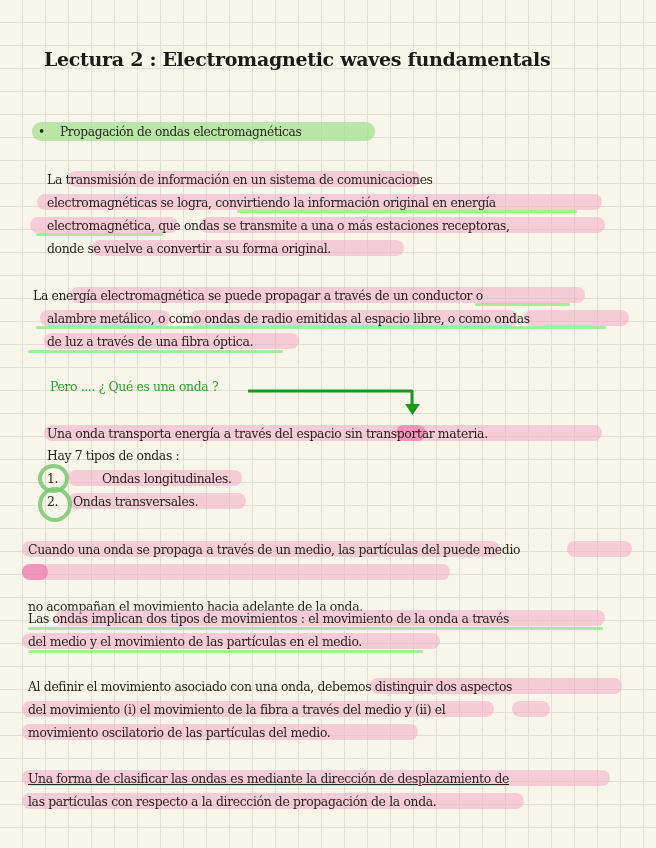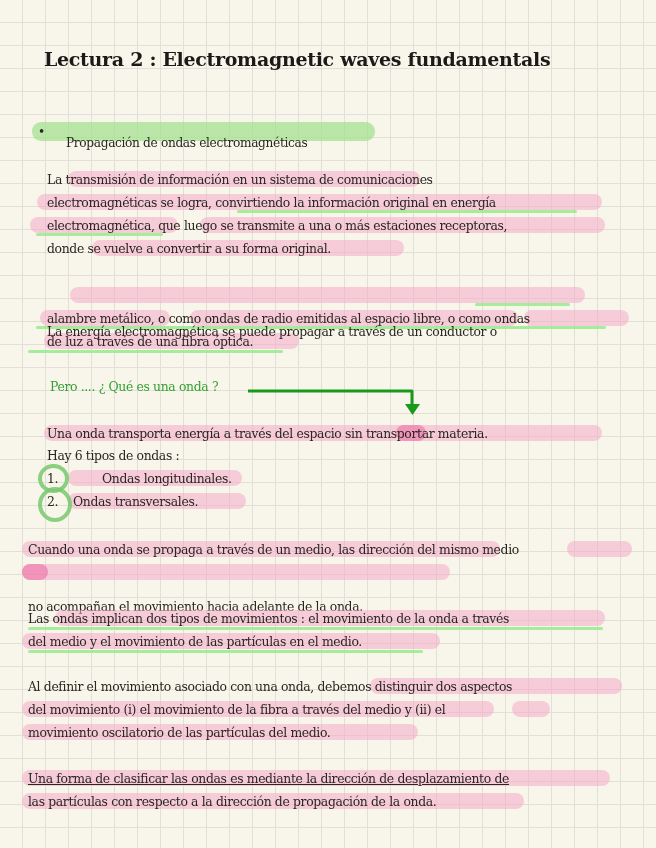--- a/index.html
+++ b/index.html
@@ -36,74 +36,74 @@
   }
   svg.arrow { position:absolute; left:0; top:0; }
 </style>
 </head>
 <body>
 
 <div class="title">Lectura 2 : Electromagnetic waves fundamentals</div>
 
 <div class="hl green" style="left:32px;top:122px;width:343px;height:19px;"></div>
 <div class="line bullet-line" style="left:38px;top:124px;">•</div>
-<div class="line bullet-line" style="left:66px;top:124px;margin-top:11px;">Propagación de ondas electromagnéticas</div>
+<div class="line bullet-line" style="left:60px;top:124px;">Propagación de ondas electromagnéticas</div>
 
 <div class="hl pink" style="left:68px;top:171px;width:352px;height:16px;"></div>
 <div class="hl pink" style="left:37px;top:194px;width:565px;height:16px;"></div>
 <div class="hl pink" style="left:30px;top:217px;width:148px;height:16px;"></div>
 <div class="hl pink" style="left:200px;top:217px;width:405px;height:16px;"></div>
 <div class="hl pink" style="left:92px;top:240px;width:312px;height:16px;"></div>
 <div class="ul" style="left:237px;top:210px;width:340px;"></div>
 <div class="ul" style="left:36px;top:233px;width:127px;"></div>
 
 <div class="line" style="left:47px;top:172px;">La transmisión de información en un sistema de comunicaciones</div>
 <div class="line" style="left:47px;top:195px;">electromagnéticas se logra, convirtiendo la información original en energía</div>
-<div class="line" style="left:47px;top:218px;">electromagnética, que luego se transmite a una o más estaciones receptoras,</div>
+<div class="line" style="left:47px;top:218px;">electromagnética, que ondas se transmite a una o más estaciones receptoras,</div>
 <div class="line" style="left:47px;top:241px;">donde se vuelve a convertir a su forma original.</div>
 
 <div class="hl pink" style="left:70px;top:287px;width:515px;height:16px;"></div>
 <div class="hl pink" style="left:40px;top:310px;width:130px;height:16px;"></div>
 <div class="hl pink" style="left:190px;top:310px;width:328px;height:16px;"></div>
 <div class="hl pink" style="left:524px;top:310px;width:105px;height:16px;"></div>
 <div class="hl pink" style="left:44px;top:333px;width:255px;height:16px;"></div>
 <div class="ul" style="left:475px;top:303px;width:95px;"></div>
 <div class="ul" style="left:36px;top:326px;width:570px;"></div>
 <div class="ul" style="left:28px;top:350px;width:255px;"></div>
 
-<div class="line" style="left:47px;top:288px;margin-top:36px;">La energía electromagnética se puede propagar a través de un conductor o</div>
+<div class="line" style="left:33px;top:288px;">La energía electromagnética se puede propagar a través de un conductor o</div>
 <div class="line" style="left:47px;top:311px;">alambre metálico, o como ondas de radio emitidas al espacio libre, o como ondas</div>
 <div class="line" style="left:47px;top:334px;">de luz a través de una fibra óptica.</div>
 
 <div class="line question" style="left:50px;top:379px;">Pero .... ¿ Qué es una onda ?</div>
 <svg class="arrow" width="656" height="848">
   <polyline points="248,391 412,391 412,405" fill="none" stroke="#1a9a1a" stroke-width="3" stroke-linejoin="round"></polyline>
   <polygon points="405,404 420,404 412.5,415" fill="#1a9a1a"></polygon>
 </svg>
 
 <div class="hl pink" style="left:44px;top:425px;width:558px;height:16px;"></div>
 <div class="hl pinkdark" style="left:396px;top:425px;width:30px;height:16px;"></div>
 <div class="line" style="left:47px;top:426px;">Una onda transporta energía a través del espacio sin transportar materia.</div>
 
-<div class="line" style="left:47px;top:448px;">Hay 6 tipos de ondas :</div>
+<div class="line" style="left:47px;top:448px;">Hay 7 tipos de ondas :</div>
 
 <div class="hl pink" style="left:68px;top:470px;width:174px;height:16px;"></div>
 <div class="hl pink" style="left:68px;top:493px;width:178px;height:16px;"></div>
 <div class="circle" style="left:38px;top:464px;width:31px;height:29px;"></div>
 <div class="circle" style="left:38px;top:487px;width:34px;height:35px;"></div>
 <div class="line" style="left:47px;top:471px;">1.</div>
 <div class="line" style="left:73px;top:471px;margin-left:29px;">Ondas longitudinales.</div>
 <div class="line" style="left:47px;top:494px;">2.</div>
 <div class="line" style="left:73px;top:494px;">Ondas transversales.</div>
 
 <div class="hl pink" style="left:22px;top:541px;width:478px;height:16px;"></div>
 <div class="hl pink" style="left:567px;top:541px;width:65px;height:16px;"></div>
 <div class="hl pink" style="left:22px;top:564px;width:428px;height:16px;"></div>
 <div class="hl pinkdark" style="left:22px;top:564px;width:26px;height:16px;"></div>
-<div class="line" style="left:28px;top:542px;">Cuando una onda se propaga a través de un medio, las dirección del mismo medio</div>
+<div class="line" style="left:28px;top:542px;">Cuando una onda se propaga a través de un medio, las partículas del puede medio</div>
 <div class="line" style="left:28px;top:599px;">no acompañan el movimiento hacia adelante de la onda.</div>
 
 <div class="hl pink" style="left:55px;top:610px;width:550px;height:16px;"></div>
 <div class="hl pink" style="left:22px;top:633px;width:418px;height:16px;"></div>
 <div class="ul" style="left:28px;top:627px;width:575px;"></div>
 <div class="ul" style="left:28px;top:650px;width:395px;"></div>
 <div class="line" style="left:28px;top:611px;">Las ondas implican dos tipos de movimientos : el movimiento de la onda a través</div>
 <div class="line" style="left:28px;top:634px;">del medio y el movimiento de las partículas en el medio.</div>
 
 <div class="hl pink" style="left:370px;top:678px;width:252px;height:16px;"></div>

